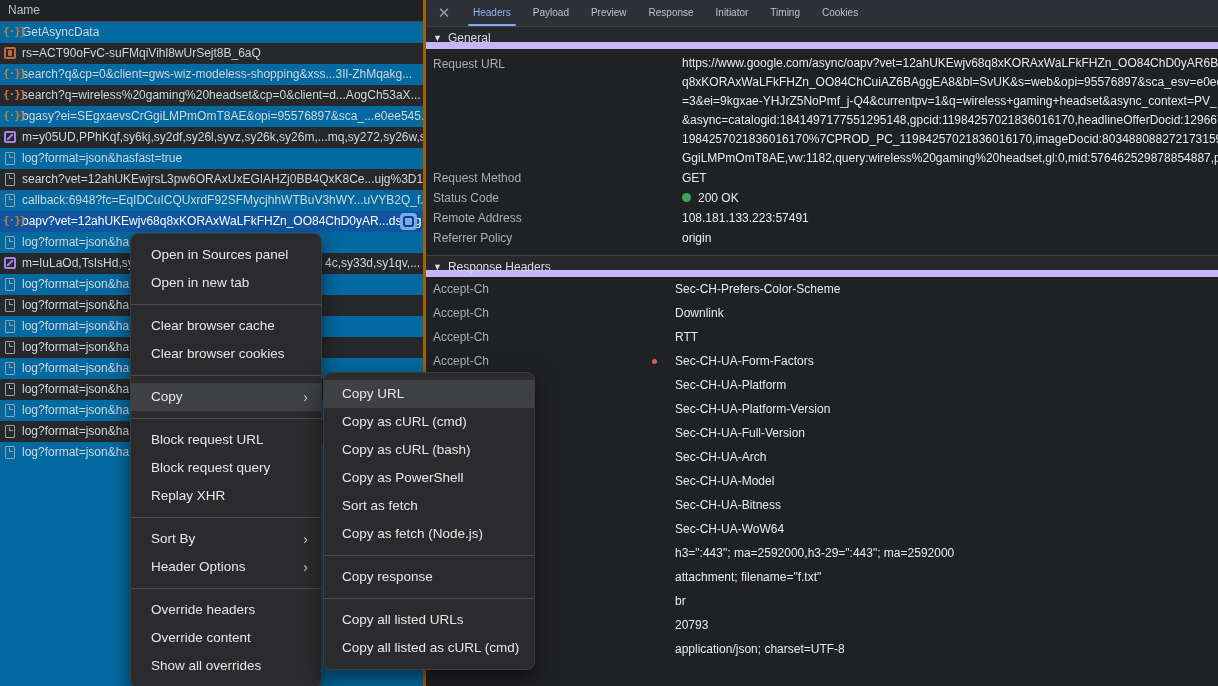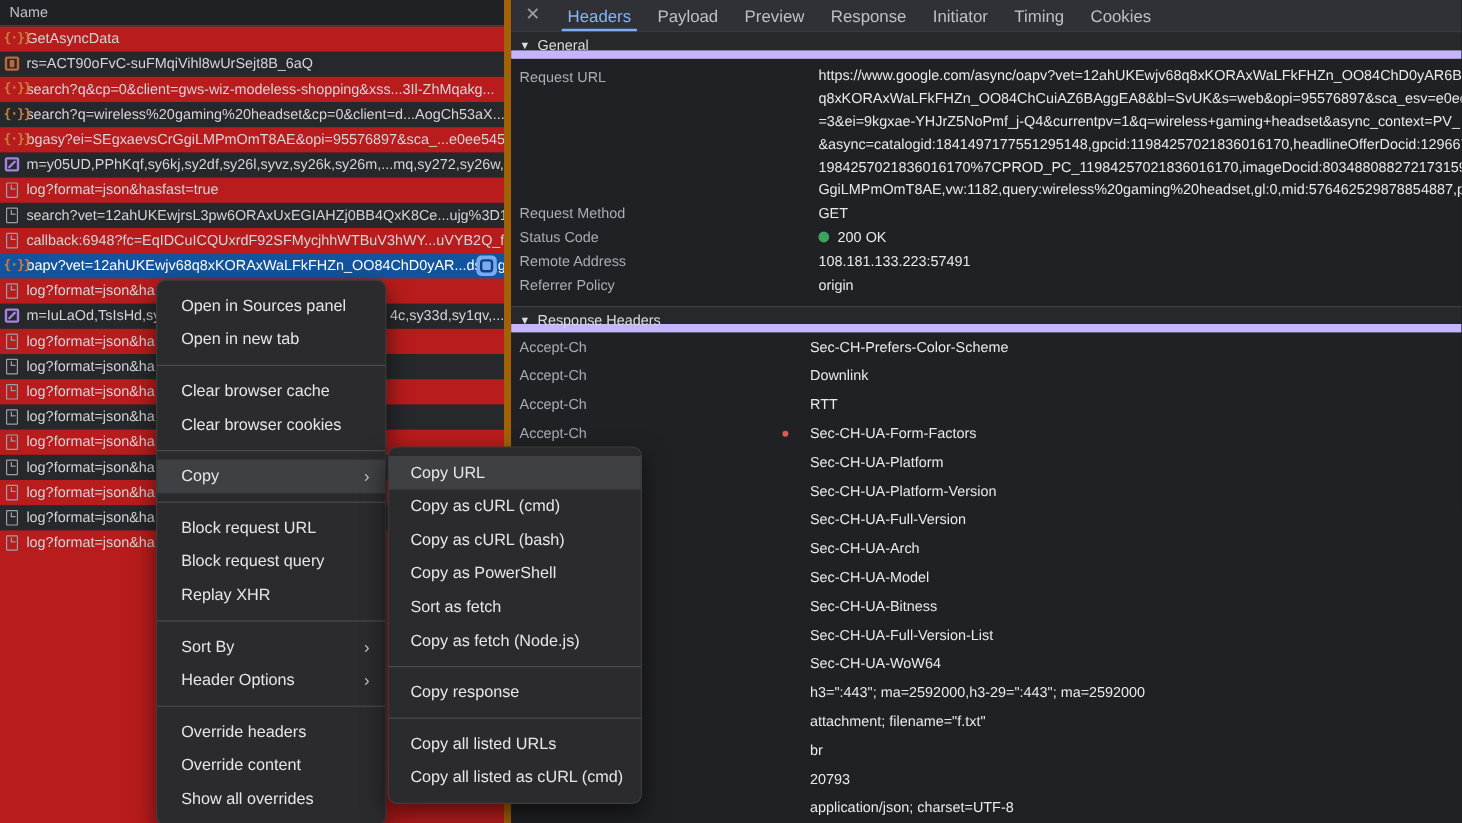--- a/index.html
+++ b/index.html
@@ -1,21 +1,21 @@
 <!DOCTYPE html>
 <html><head>
 <meta charset="utf-8">
 <style>
   * { margin:0; padding:0; box-sizing:border-box; }
   html,body { width:1218px; height:686px; background:#202124; overflow:hidden;
               font-family:"Liberation Sans", sans-serif; }
   .app { display:flex; width:1218px; height:686px; position:relative; }
 
   
-  .network-pane { width:426px; flex:none; border-right:6px solid #a16207; background:#b91c1c; }
+  .network-pane { width:426px; flex:none; border-right:3px solid #a16207; background:#0369a1; }
   .list-header { height:22px; line-height:21px; padding-left:8px; font-size:12px;
                  color:#bdc1c6; border-bottom:1px solid #474747; background:#202124; }
   .net-row { position:relative; height:21px; line-height:21px; padding-left:22px;
              font-size:12px; color:#d2d5d9; white-space:nowrap; overflow:hidden; }
   .net-row:nth-child(even) { background:#26282b; }
   .net-row.selected { background:#12559e; color:#ffffff; }
   .net-name-end { position:absolute; left:325px; top:0; }
 
   .net-icon { position:absolute; left:4px; top:4px; width:13px; height:13px; }
   .icon-fetch { top:3px; left:3px; width:auto; color:#c87d3e;
@@ -34,21 +34,21 @@
                background:#76abf2; border-radius:4px; }
   .row-badge::before { content:""; position:absolute; inset:3px; border:2px solid #123f7c; border-radius:3px; }
 
   
   .details-pane { flex:1; min-width:0; background:#202124; }
   .tab-bar { height:27px; background:#2f3136; border-bottom:1px solid #3c4043;
              display:flex; align-items:stretch; }
   .tab-close { width:36px; flex:none; color:#9aa0a6; font-size:15px; line-height:26px;
                text-align:center; background:none; border:none; cursor:default;
                font-family:"Liberation Sans", sans-serif; }
-  .tab { position:relative; padding:0 11px; line-height:26px; font-size:14px;
+  .tab { position:relative; padding:0 11px; line-height:26px; font-size:10px;
          color:#bdc1c6; background:none; border:none; cursor:default;
          font-family:"Liberation Sans", sans-serif; }
   .tab.active { color:#8ab4f8; }
   .tab.active::after { content:""; position:absolute; left:6px; right:6px; bottom:0;
                        height:2px; background:#7cacf8; border-radius:1px; }
 
   .section-header { height:22px; line-height:22px; padding-left:7px; font-size:12px;
                     color:#dadce0; background:#26282b; border-bottom:7px solid #c4b5fd; }
   .section-header.bordered-top { border-top:1px solid #3c4043; }
   .section-header .tri { display:inline-block; font-size:9px; margin-right:6px;
@@ -202,24 +202,20 @@
         <div class="hdr-row">
           <span class="hdr-name"></span>
           <span class="hdr-value">Sec-CH-UA-Model</span>
         </div>
         <div class="hdr-row">
           <span class="hdr-name"></span>
           <span class="hdr-value">Sec-CH-UA-Bitness</span>
         </div>
         <div class="hdr-row">
           <span class="hdr-name"></span>
-          <span class="hdr-value">Sec-CH-UA-Full-Version-List</span>
-        </div>
-        <div class="hdr-row">
-          <span class="hdr-name"></span>
           <span class="hdr-value">Sec-CH-UA-WoW64</span>
         </div>
         <div class="hdr-row">
           <span class="hdr-name"></span>
           <span class="hdr-value">h3=":443"; ma=2592000,h3-29=":443"; ma=2592000</span>
         </div>
         <div class="hdr-row">
           <span class="hdr-name"></span>
           <span class="hdr-value">attachment; filename="f.txt"</span>
         </div>

